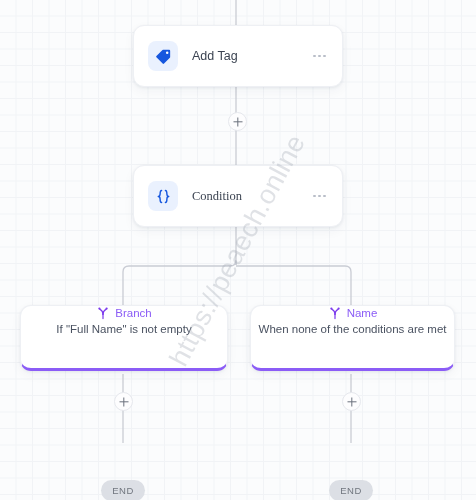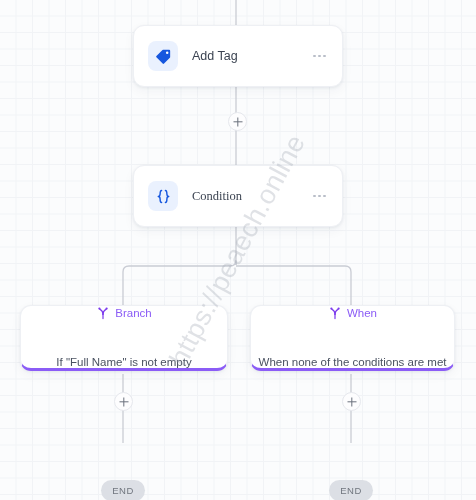--- a/index.html
+++ b/index.html
@@ -117,21 +117,21 @@
   }
 
   
   .branch-card {
     height: 66px;
     border-bottom: 3px solid #8b5cf6;
     border-radius: 11px;
     display: flex;
     flex-direction: column;
     align-items: center;
-    justify-content: space-between;
+    justify-content: flex-start;
     padding: 0 10px;
     box-sizing: border-box;
   }
   #node-branch-true { left: 20px; top: 305px; width: 208px; }
   #node-branch-none { left: 250px; top: 305px; width: 205px; }
 
   .branch-head {
     display: flex;
     align-items: center;
     gap: 5px;
@@ -284,21 +284,21 @@
         <svg width="14" height="14" viewBox="0 0 24 24" aria-hidden="true">
           <g fill="none" stroke="#7c3aed" stroke-width="2.1" stroke-linecap="round">
             <path d="M12 21.5 L12 14"></path>
             <path d="M12 14 C12 8.5 9.3 7 6.6 5.4"></path>
             <path d="M12 14 C12 8.5 14.7 7 17.4 5.4"></path>
           </g>
           <circle cx="5.8" cy="4.4" r="1.9" fill="#7c3aed"></circle>
           <circle cx="18.2" cy="4.4" r="1.9" fill="#7c3aed"></circle>
         </svg>
       </span>
-      <span class="branch-title">When</span>
+      <span class="branch-title">Name</span>
     </div>
     <div class="branch-desc">When none of the conditions are met</div>
   </div>
 
   <div class="plus-btn" id="plus-left"></div>
   <div class="plus-btn" id="plus-right"></div>
 
   <div class="end-pill" id="end-left">END</div>
   <div class="end-pill" id="end-right">END</div>
 

